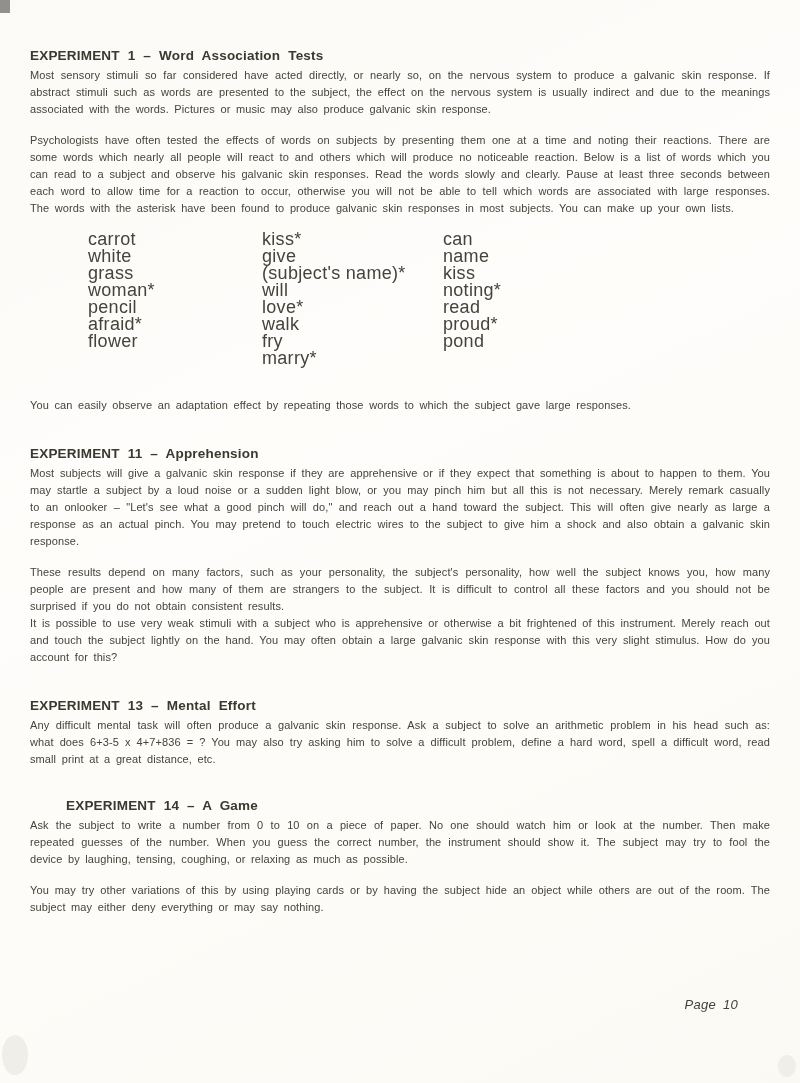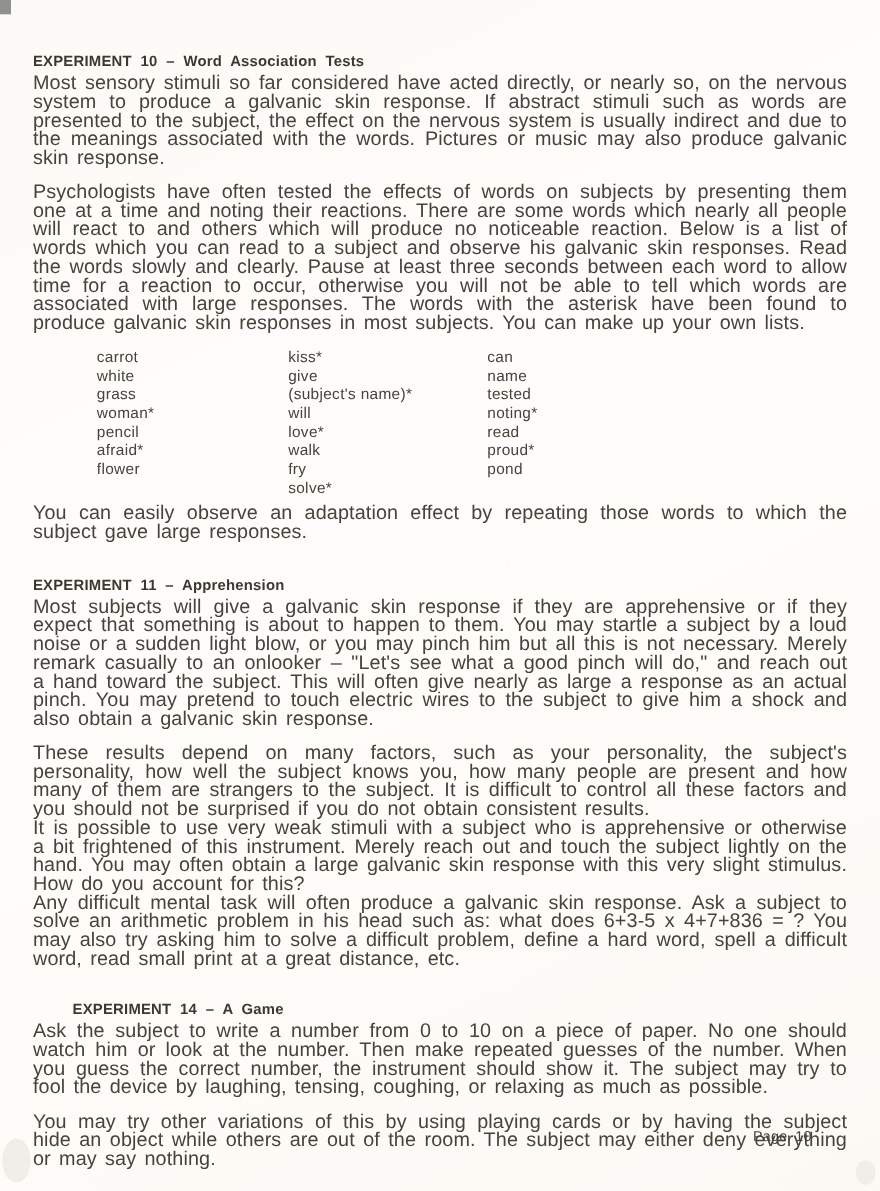--- a/index.html
+++ b/index.html
@@ -41,68 +41,69 @@
   .heading {
     font-size: 13.5px;
     font-weight: 700;
     color: #3b382f;
     letter-spacing: 0.2px;
     word-spacing: 4px;
     line-height: 17px;
     margin: 0 0 3px 0;
   }
   .para {
-    font-size: 18px;
+    font-size: 11px;
     line-height: 17px;
     letter-spacing: 0.1px;
     word-spacing: 2.4px;
     text-align: justify;
     text-align-last: left;
     margin: 0 0 14px 0;
   }
   .para.last { margin-bottom: 0; }
   .word-list {
     display: flex;
-    margin: 10px 0 6px 58px;
-    font-size: 14px;
+    margin: 10px 0 30px 58px;
+    font-size: 18px;
     line-height: 17px;
     letter-spacing: 0.3px;
   }
   .word-col { display: flex; flex-direction: column; }
   .word-col.c1 { width: 174px; }
   .word-col.c2 { width: 181px; }
   .word-col.c3 { width: 180px; }
   .mt-exp11 { margin-top: 31px; }
   .mt-exp12 { margin-top: 27px; }
   .mt-exp13 { margin-top: 31px; }
   .mt-exp14 { margin-top: 29px; padding-left: 36px; }
   .page-number {
     position: absolute;
-    top: 1024px;
+    top: 996px;
     right: 62px;
     font-size: 13px;
     line-height: 17px;
     letter-spacing: 0.3px;
     word-spacing: 3px;
     color: #45423a;
+    font-style: italic;
   }
 </style>
 </head>
 <body>
 
 <div class="page">
 
   <div class="scan-corner"></div>
   <div class="smudge bl"></div>
   <div class="smudge br"></div>
 
   <div class="content">
 
     <div>
-      <h2 class="heading">EXPERIMENT 10 – Word Association Tests</h2>
+      <h2 class="heading">EXPERIMENT 1 – Word Association Tests</h2>
       <p class="para">Most sensory stimuli so far considered have acted directly, or nearly so, on the nervous system to produce a galvanic skin response. If abstract stimuli such as words are presented to the subject, the effect on the nervous system is usually indirect and due to the meanings associated with the words. Pictures or music may also produce galvanic skin response.</p>
       <p class="para">Psychologists have often tested the effects of words on subjects by presenting them one at a time and noting their reactions. There are some words which nearly all people will react to and others which will produce no noticeable reaction. Below is a list of words which you can read to a subject and observe his galvanic skin responses. Read the words slowly and clearly. Pause at least three seconds between each word to allow time for a reaction to occur, otherwise you will not be able to tell which words are associated with large responses. The words with the asterisk have been found to produce galvanic skin responses in most subjects. You can make up your own lists.</p>
 
       <div class="word-list">
         <div class="word-col c1">
           <span>carrot</span>
           <span>white</span>
           <span>grass</span>
           <span>woman*</span>
           <span>pencil</span>
@@ -110,26 +111,26 @@
           <span>flower</span>
         </div>
         <div class="word-col c2">
           <span>kiss*</span>
           <span>give</span>
           <span>(subject's name)*</span>
           <span>will</span>
           <span>love*</span>
           <span>walk</span>
           <span>fry</span>
-          <span>solve*</span>
+          <span>marry*</span>
         </div>
         <div class="word-col c3">
           <span>can</span>
           <span>name</span>
-          <span>tested</span>
+          <span>kiss</span>
           <span>noting*</span>
           <span>read</span>
           <span>proud*</span>
           <span>pond</span>
         </div>
       </div>
 
       <p class="para">You can easily observe an adaptation effect by repeating those words to which the subject gave large responses.</p>
     </div>
 
@@ -137,20 +138,21 @@
       <h2 class="heading mt-exp11">EXPERIMENT 11 – Apprehension</h2>
       <p class="para">Most subjects will give a galvanic skin response if they are apprehensive or if they expect that something is about to happen to them. You may startle a subject by a loud noise or a sudden light blow, or you may pinch him but all this is not necessary. Merely remark casually to an onlooker – "Let's see what a good pinch will do," and reach out a hand toward the subject. This will often give nearly as large a response as an actual pinch. You may pretend to touch electric wires to the subject to give him a shock and also obtain a galvanic skin response.</p>
       <p class="para last">These results depend on many factors, such as your personality, the subject's personality, how well the subject knows you, how many people are present and how many of them are strangers to the subject. It is difficult to control all these factors and you should not be surprised if you do not obtain consistent results.</p>
     </div>
 
     <div>
       <p class="para last">It is possible to use very weak stimuli with a subject who is apprehensive or otherwise a bit frightened of this instrument. Merely reach out and touch the subject lightly on the hand. You may often obtain a large galvanic skin response with this very slight stimulus. How do you account for this?</p>
     </div>
 
     <div>
+      <h2 class="heading mt-exp13">EXPERIMENT 13 – Mental Effort</h2>
       <p class="para last">Any difficult mental task will often produce a galvanic skin response. Ask a subject to solve an arithmetic problem in his head such as: what does 6+3-5 x 4+7+836 = ? You may also try asking him to solve a difficult problem, define a hard word, spell a difficult word, read small print at a great distance, etc.</p>
     </div>
 
     <div>
       <h2 class="heading mt-exp14">EXPERIMENT 14 – A Game</h2>
       <p class="para">Ask the subject to write a number from 0 to 10 on a piece of paper. No one should watch him or look at the number. Then make repeated guesses of the number. When you guess the correct number, the instrument should show it. The subject may try to fool the device by laughing, tensing, coughing, or relaxing as much as possible.</p>
       <p class="para last">You may try other variations of this by using playing cards or by having the subject hide an object while others are out of the room. The subject may either deny everything or may say nothing.</p>
     </div>
 
   </div>

